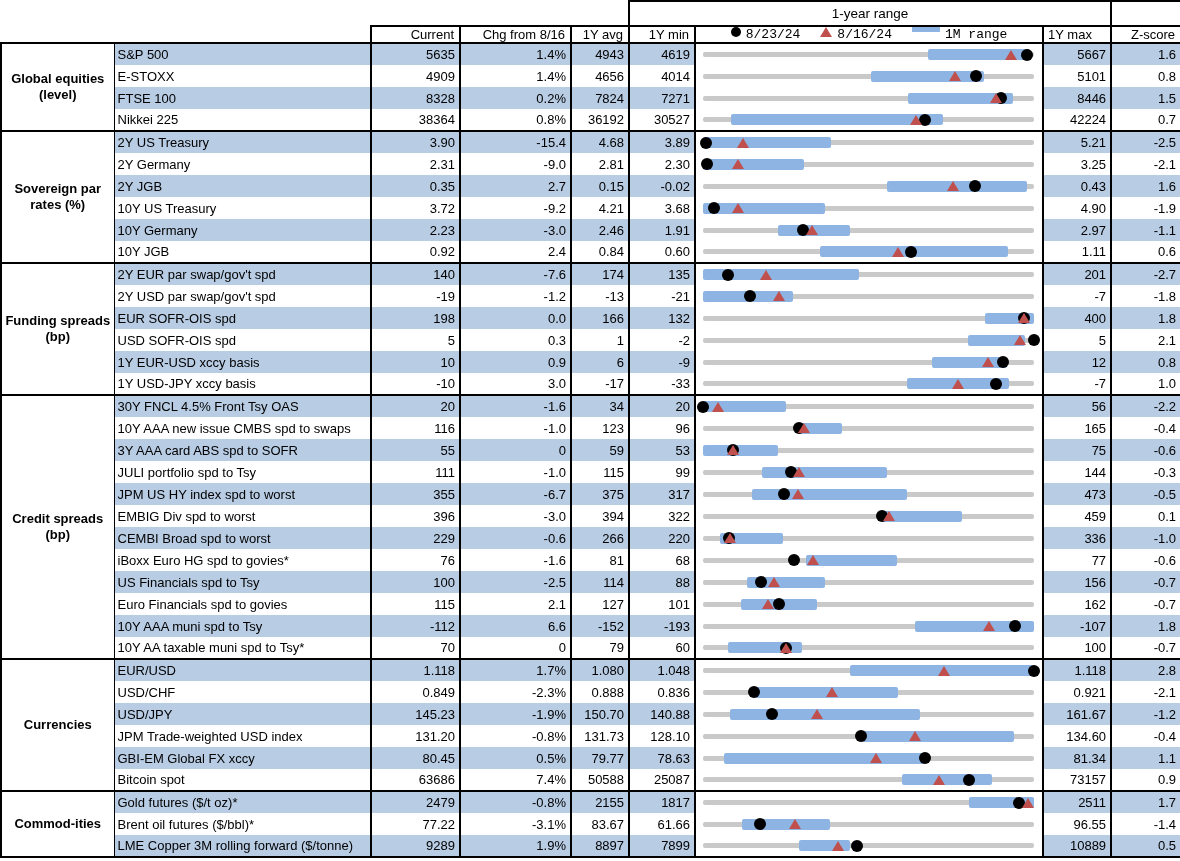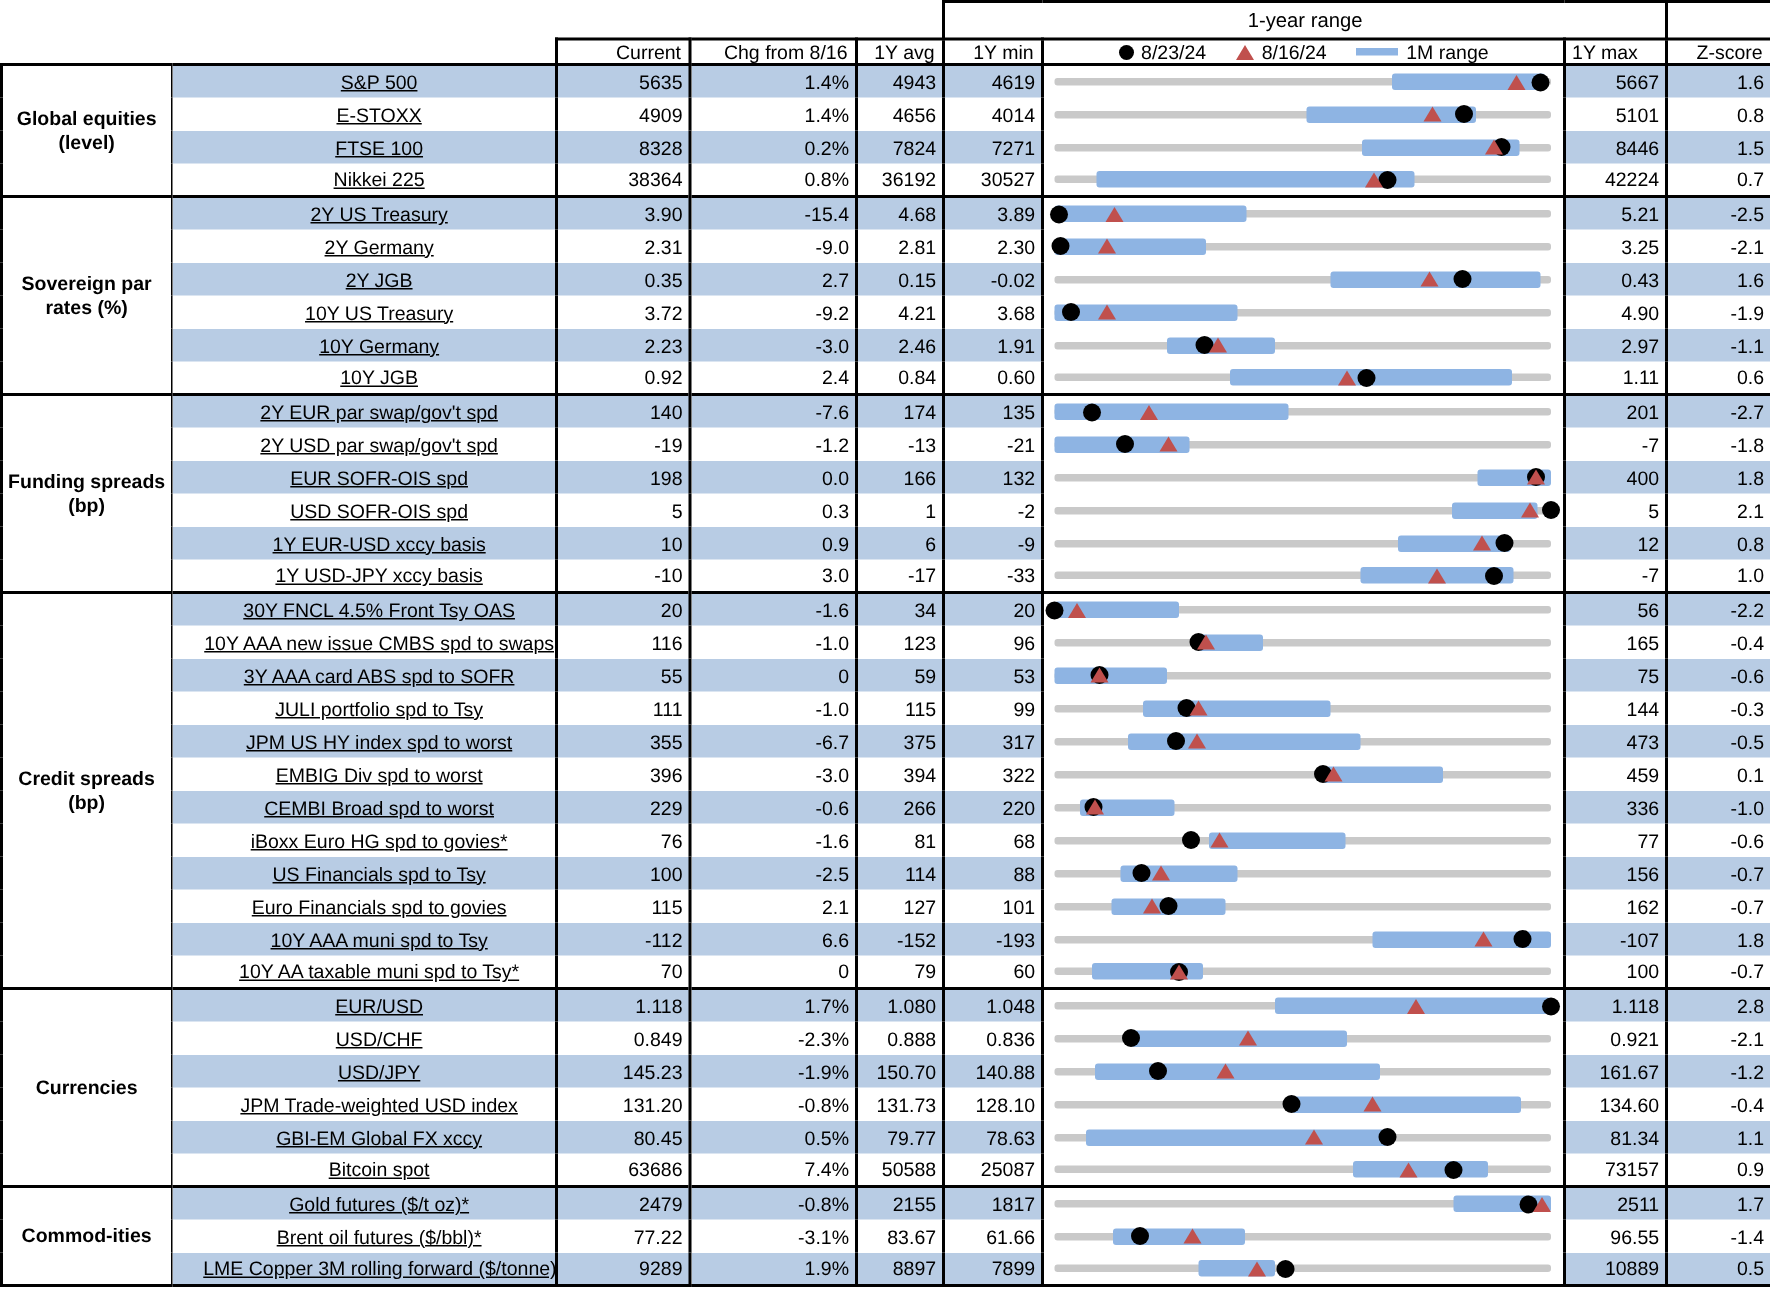--- a/index.html
+++ b/index.html
@@ -8,29 +8,29 @@
   td{padding:0;font-size:13px;overflow:hidden;white-space:nowrap;vertical-align:middle;}
   
   tr.hr1{height:25px;} tr.hr2{height:16px;} tbody tr{height:22px;}
   td.blank{border:none;background:#fff;}
   td.range-title{border:2px solid #000;text-align:center;font-size:13.5px;}
   td.ztop{border:2px solid #000;}
   td.h{border:2px solid #000;}
   td.num{text-align:right;padding-right:5px;}
   td.maxh{text-align:left;padding-left:4px;}
   .legend-row{display:flex;justify-content:center;align-items:center;}
-  .lg{display:inline-flex;align-items:center;margin:0 10px;}
+  .lg{display:inline-flex;align-items:flex-start;margin:0 10px;font-family:Liberation Mono, monospace;}
   .lg-dot{width:10px;height:10px;border-radius:50%;background:#000;margin-right:5px;}
   .lg-tri{width:0;height:0;border-left:6px solid transparent;border-right:6px solid transparent;border-bottom:10px solid #C0504D;margin-right:5px;}
   .lg-bar{width:28px;height:5px;background:#8EB4E3;margin-right:5px;}
   
   td.cat{border-left:2px solid #000;border-right:1px solid #000;border-bottom:2px solid #000;
          font-weight:bold;text-align:center;background:#fff;white-space:normal;
          padding:0 2px;line-height:1.25;}
-  td.nm{text-align:center;padding-left:21px;border-right:2px solid #000;text-decoration:underline;}
+  td.nm{text-align:left;padding-left:3px;border-right:2px solid #000;}
   td.v{text-align:right;padding-right:4px;border-right:2px solid #000;}
   td.ch{position:relative;background:#fff;border-right:2px solid #000;}
   .st{background:#B8CCE4;}
   tr.sec-top td{border-top:2px solid #000;}
   tbody tr:last-child td{border-bottom:2px solid #000;}
   
   .track{position:absolute;top:50%;margin-top:-2.5px;height:5px;background:#C9C9C9;border-radius:2px;}
   .bar{position:absolute;top:50%;margin-top:-5.5px;height:11px;background:#8EB4E3;border-radius:2px;}
   .dot{position:absolute;top:50%;margin-top:-6px;width:12px;height:12px;border-radius:50%;background:#000;}
   .tri{position:absolute;top:50%;margin-top:-5px;width:0;height:0;

